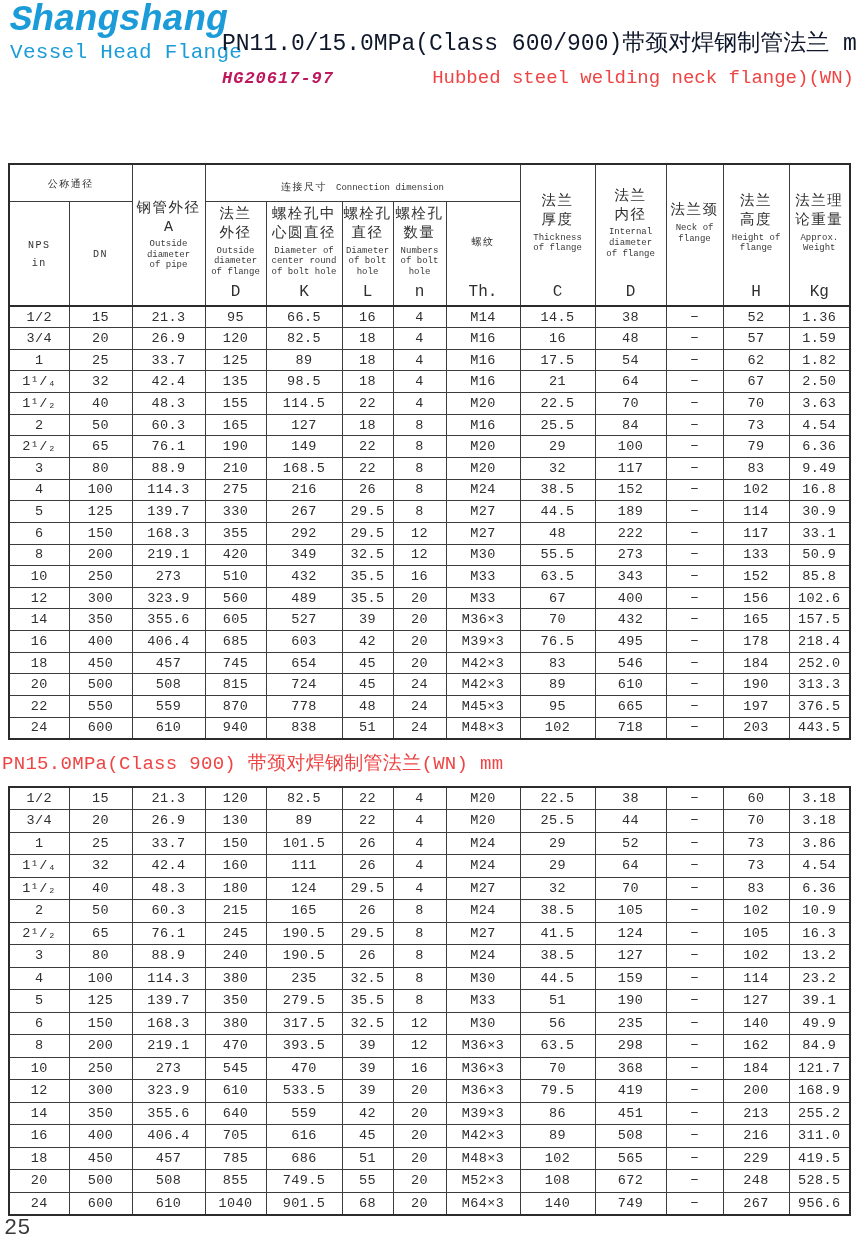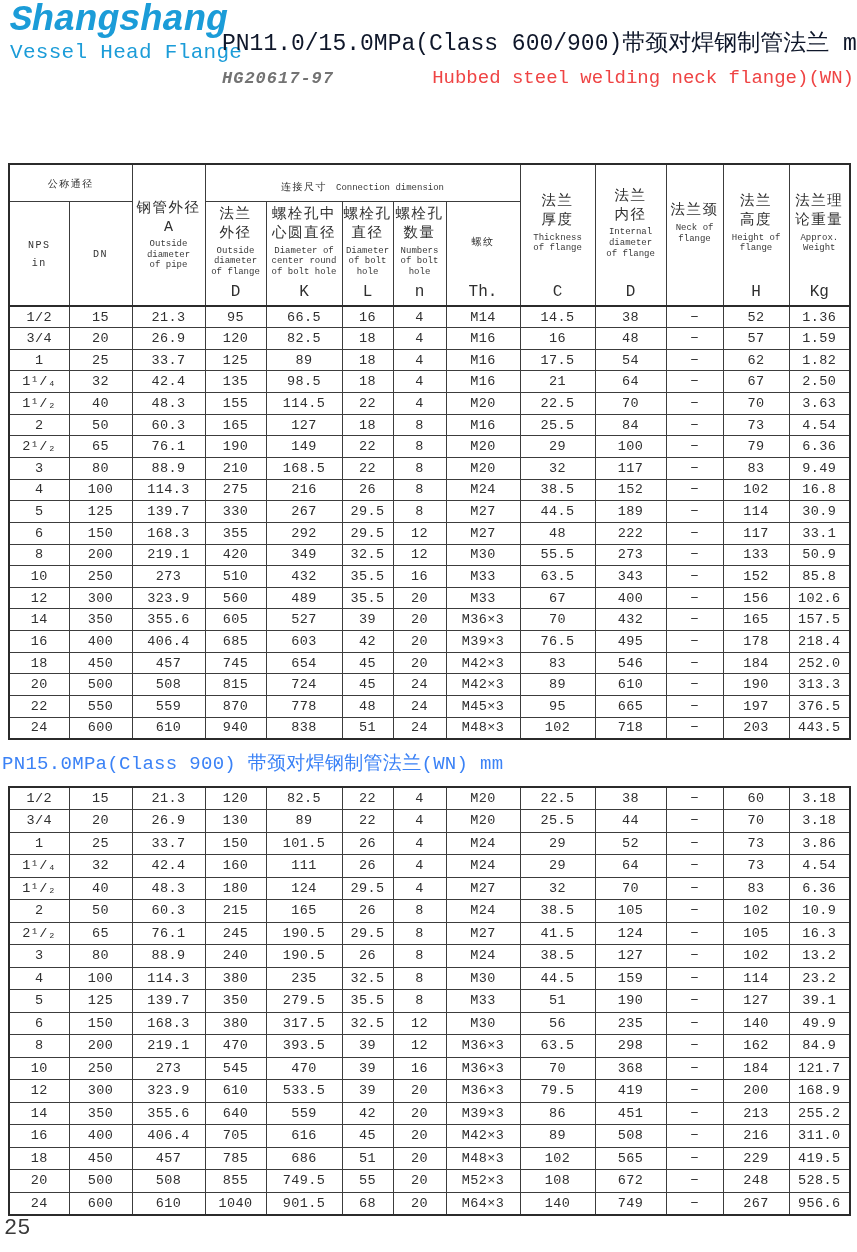--- a/index.html
+++ b/index.html
@@ -10,21 +10,21 @@
   }
 
   
   .brand { position:absolute; left:10px; top:2px; color:var(--brand,#1b9cd8); line-height:1; }
   .brand-name { font-size:37px; font-weight:bold; font-style:italic; letter-spacing:-0.5px; }
   .brand-tagline { font-size:21px; margin-top:3px; letter-spacing:0.3px;text-align:center; }
 
   .titles { position:absolute; left:222px; right:3px; top:27px; }
   .main-title { font-size:23px; color:#0f172a; text-align:right; white-space:nowrap; }
   .subtitle-row { display:flex; justify-content:space-between; align-items:baseline; margin-top:9px; }
-  .standard { font-size:17px; font-weight:bold; font-style:italic; color:#737373; letter-spacing:1px; }
+  .standard { font-size:17px; font-weight:bold; font-style:italic; color:#be185d; letter-spacing:1px; }
   .subtitle { font-size:19px; color:#ef4444; }
 
   
   .spec-table {
     position:absolute; left:8px; width:841px;
     border-collapse:collapse; table-layout:fixed;
     border:2px solid #2b2b2b;
   }
   .t1 { top:163px; }
   .t2 { top:786px; }
@@ -49,21 +49,21 @@
   .en { display:block; font-size:9px; line-height:1.18; white-space:pre-line; margin-top:3px; color:#3a3a3a; letter-spacing:0; }
   .sym { position:absolute; bottom:4px; left:0; width:100%; text-align:center; font-size:16px; color:#2f2f2f; }
   .sym-inline { display:block; font-size:15px; margin-top:1px; }
   .big { font-size:10px; letter-spacing:1.5px; white-space:pre-line; line-height:1.25; }
   .conn { display:flex; align-items:baseline; justify-content:center; gap:9px; }
   .conn .en { margin-top:12px; }
 
   
   .section-title {
     position:absolute; left:2px; top:750px;
-    font-size:19px; color:#3b82f6; letter-spacing:0.3px;
+    font-size:19px; color:#ef4444; letter-spacing:0.3px;
   }
   .page-number { position:absolute; left:4px; top:1216px; font-size:22px; color:#3a3a3a; }
 </style>
 </head>
 <body>
 
 <div class="page">
 
   <div class="brand">
     <div class="brand-name">Shangshang</div>

